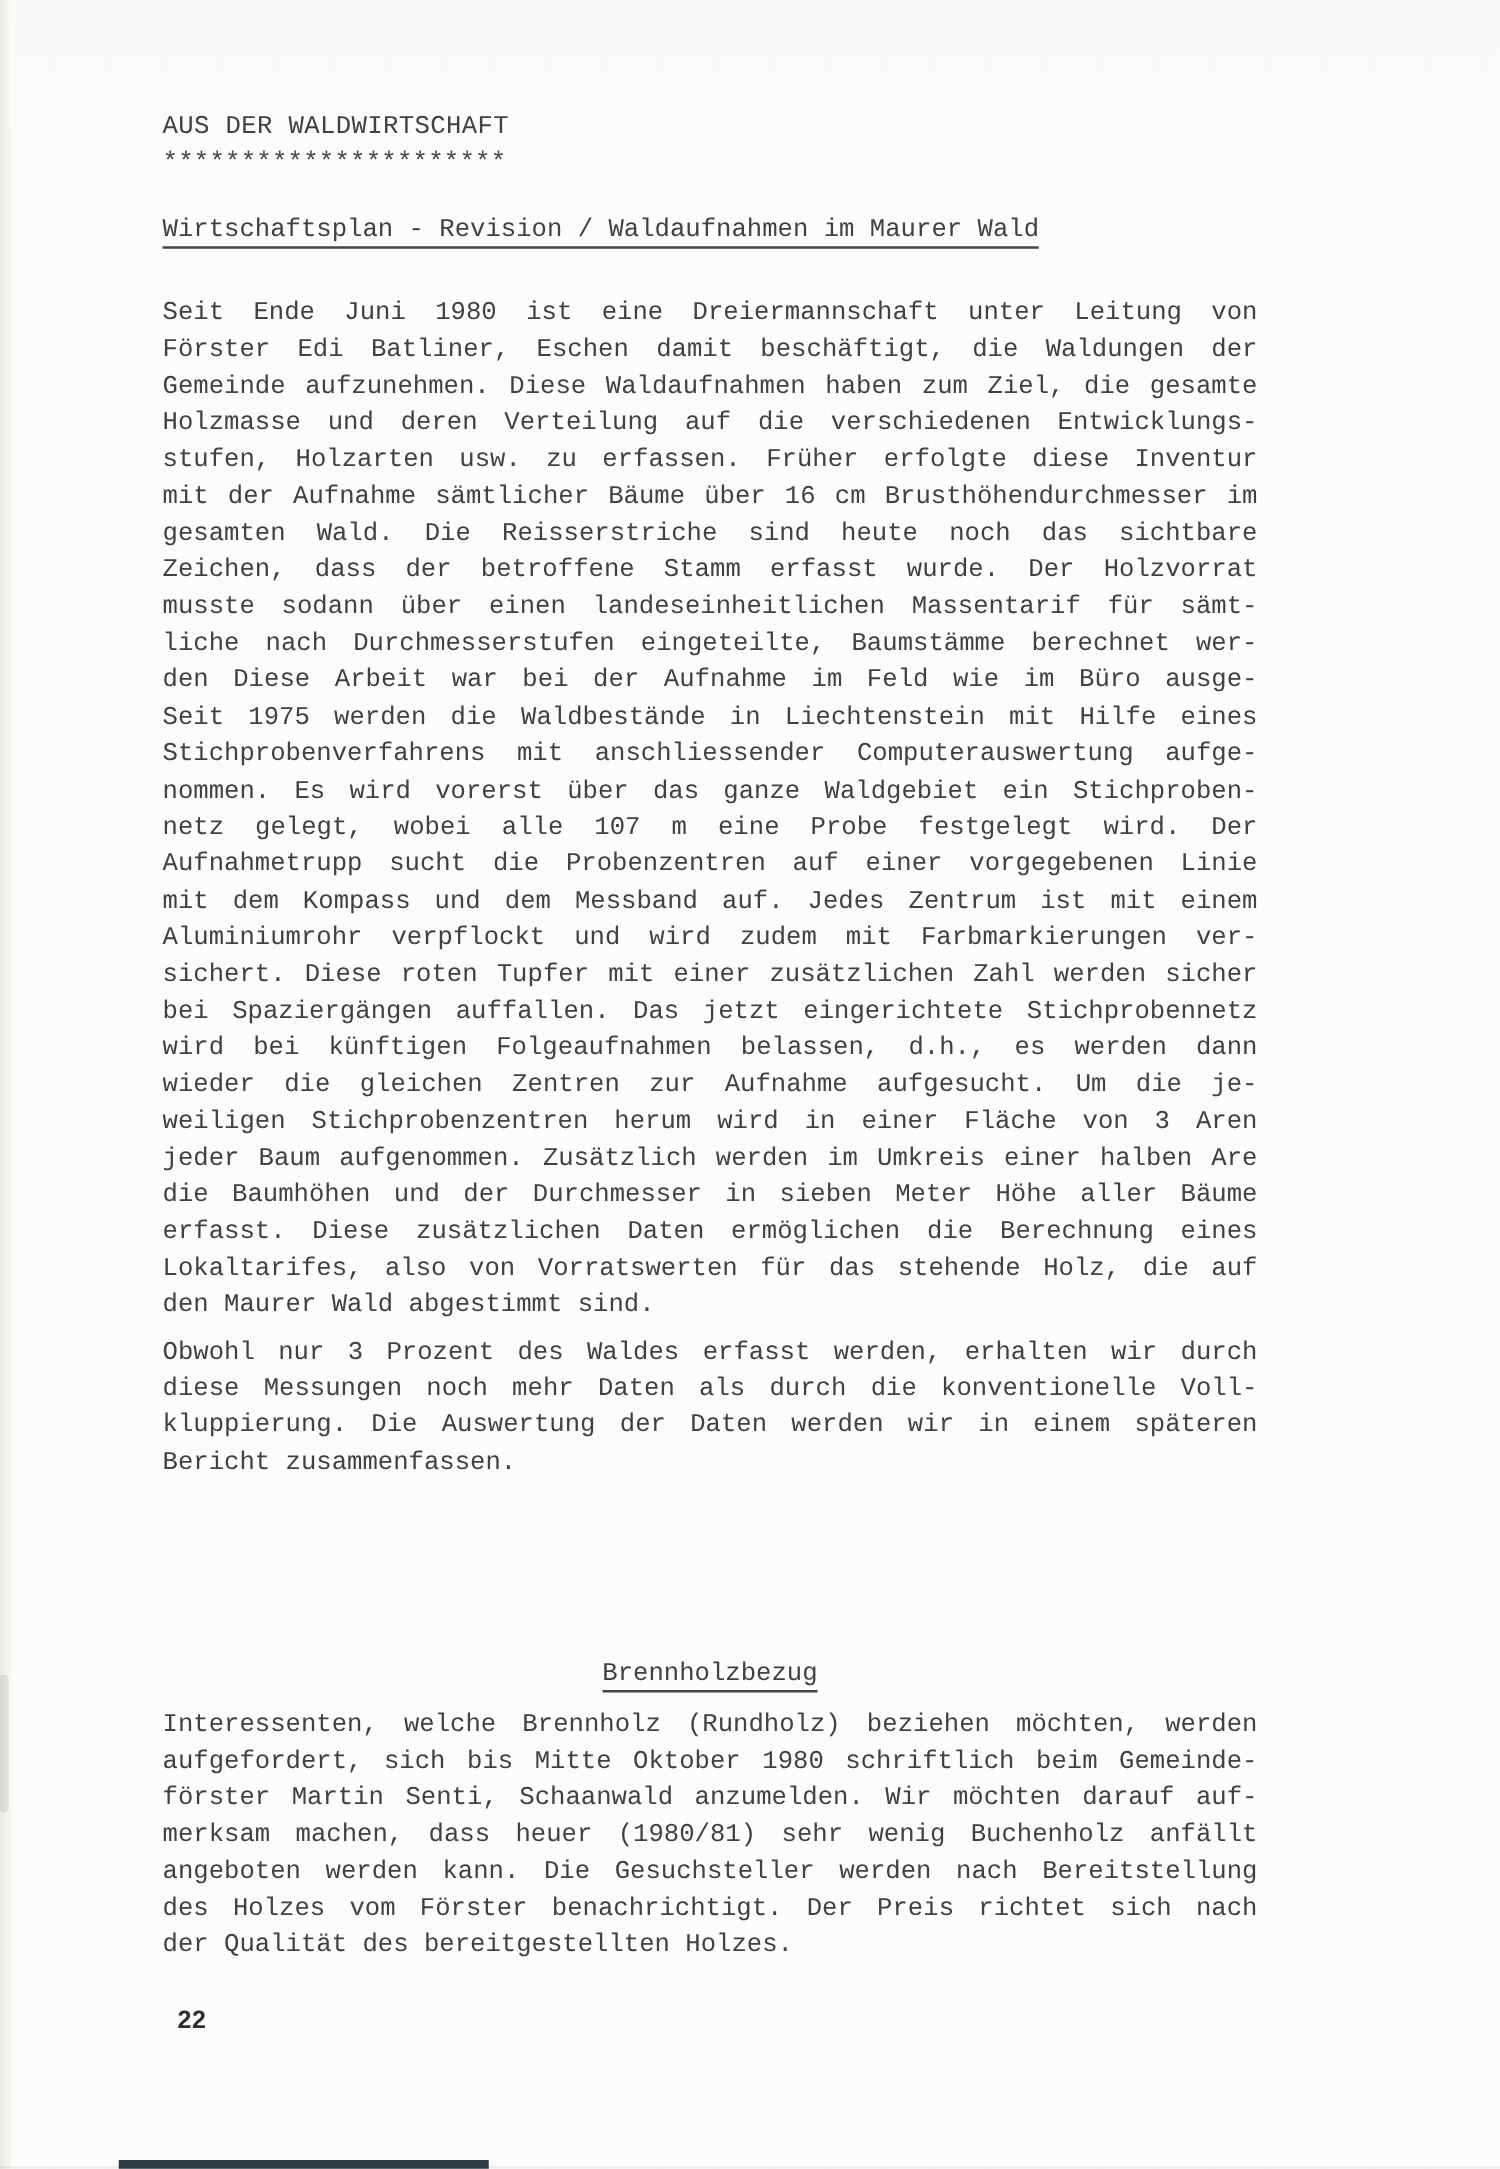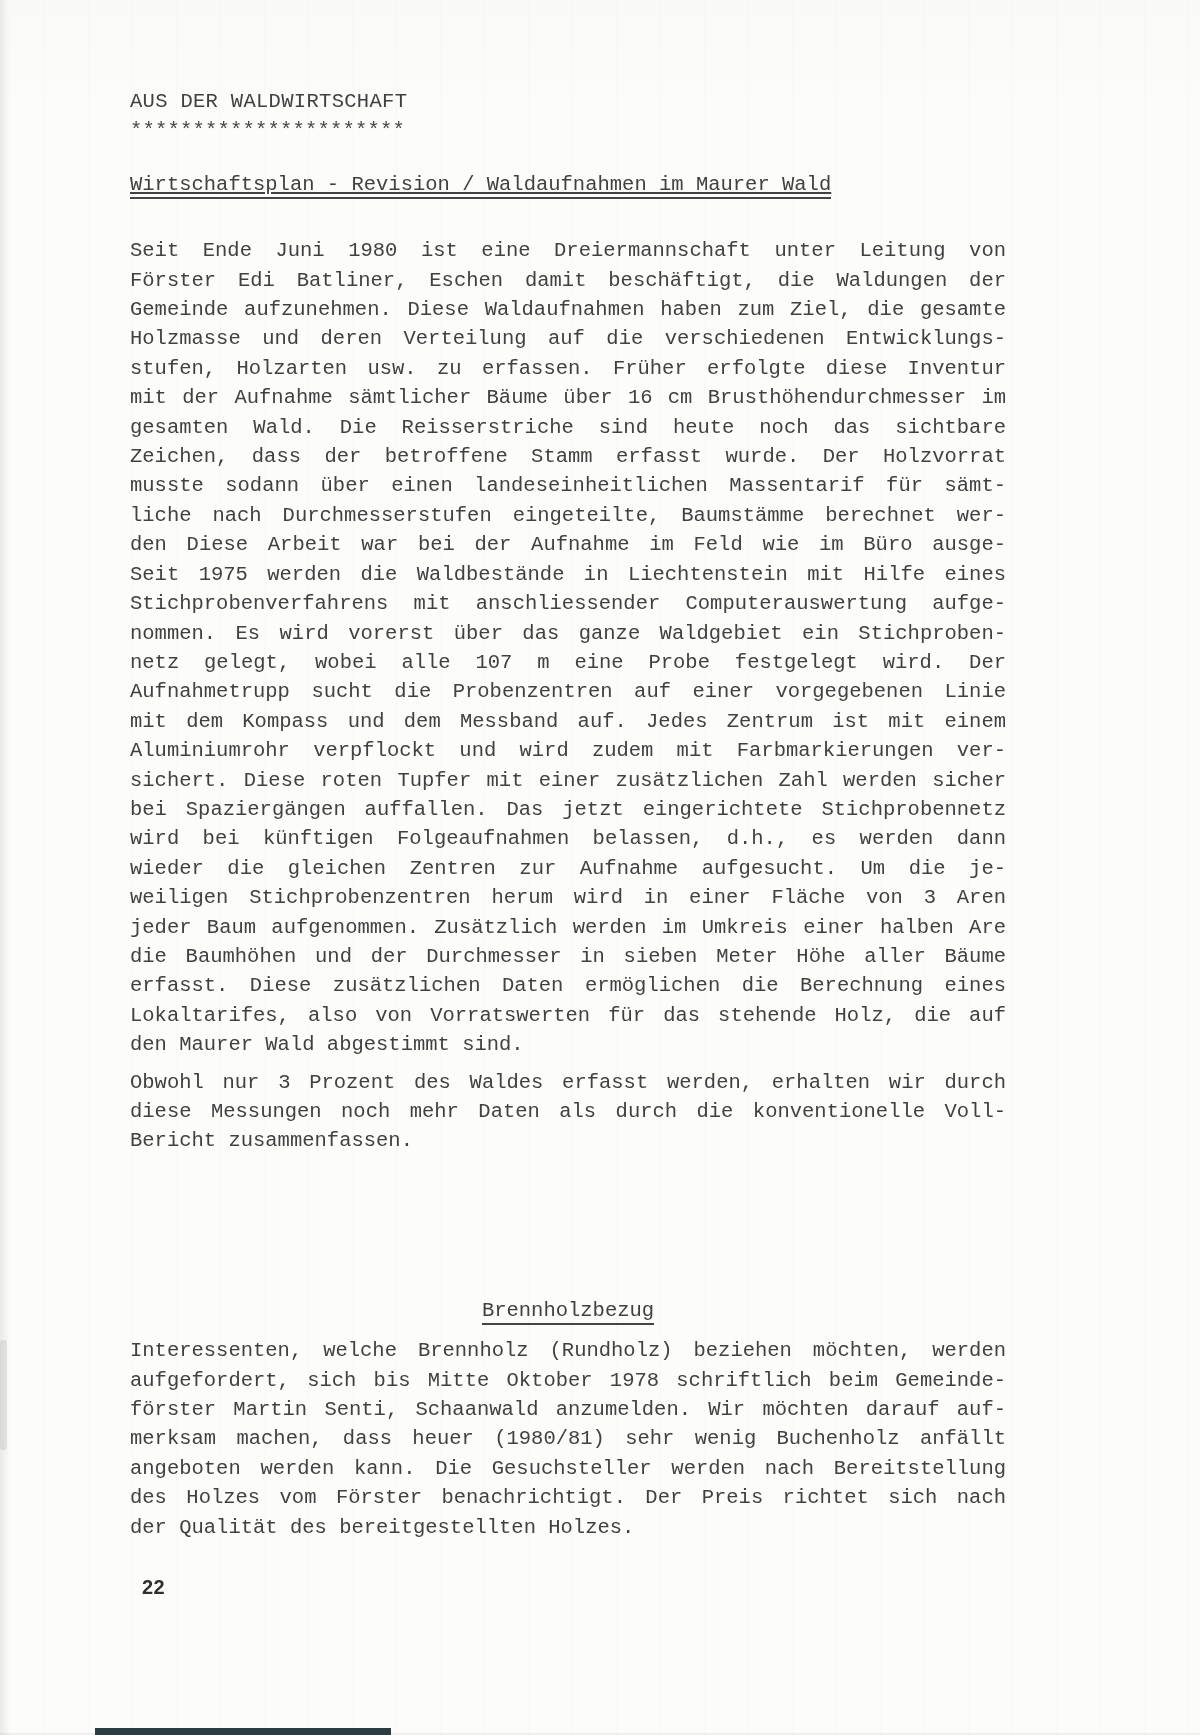--- a/index.html
+++ b/index.html
@@ -33,21 +33,21 @@
     background:#2b3d40;
   }
   .page{
     position:absolute;left:130px;top:87px;width:876px;
   }
   .kicker,.asterisks,.title,.tline,.section-heading{
     font-size:20.5px;line-height:29.4px;white-space:normal;
   }
   .kicker{letter-spacing:0.3px;}
   .asterisks{letter-spacing:0.2px;color:#474747;}
-  .title{margin-top:24px;text-decoration:underline;}
+  .title{margin-top:24px;}
   .title .u,.section-heading .u{
     border-bottom:2px solid #454545;padding-bottom:1px;
   }
   .block{margin:0;}
   .tline{
     text-align:justify;text-align-last:justify;
   }
   .tline-last{text-align-last:left;}
   #p1a{margin-top:37px;}
   #p1b{margin-top:0;}
@@ -107,28 +107,29 @@
       <div class="tline">jeder Baum aufgenommen. Zusätzlich werden im Umkreis einer halben Are</div>
       <div class="tline">die Baumhöhen und der Durchmesser in sieben Meter Höhe aller Bäume</div>
       <div class="tline">erfasst. Diese zusätzlichen Daten ermöglichen die Berechnung eines</div>
       <div class="tline">Lokaltarifes, also von Vorratswerten für das stehende Holz, die auf</div>
       <div class="tline tline-last">den Maurer Wald abgestimmt sind.</div>
     </div>
 
   <div class="block" id="p2">
       <div class="tline">Obwohl nur 3 Prozent des Waldes erfasst werden, erhalten wir durch</div>
       <div class="tline">diese Messungen noch mehr Daten als durch die konventionelle Voll-</div>
+      <div class="tline">kluppierung. Die Auswertung der Daten werden wir in einem späteren</div>
       <div class="tline tline-last">Bericht zusammenfassen.</div>
     </div>
 
   <div class="section-heading"><span class="u">Brennholzbezug</span></div>
 
   <div class="block" id="p3">
       <div class="tline">Interessenten, welche Brennholz (Rundholz) beziehen möchten, werden</div>
-      <div class="tline">aufgefordert, sich bis Mitte Oktober 1978 schriftlich beim Gemeinde-</div>
+      <div class="tline">aufgefordert, sich bis Mitte Oktober 1980 schriftlich beim Gemeinde-</div>
       <div class="tline">förster Martin Senti, Schaanwald anzumelden. Wir möchten darauf auf-</div>
       <div class="tline">merksam machen, dass heuer (1980/81) sehr wenig Buchenholz anfällt</div>
       <div class="tline">angeboten werden kann. Die Gesuchsteller werden nach Bereitstellung</div>
       <div class="tline">des Holzes vom Förster benachrichtigt. Der Preis richtet sich nach</div>
       <div class="tline tline-last">der Qualität des bereitgestellten Holzes.</div>
     </div>
 
   <div class="page-number">22</div>
 
 </div>

